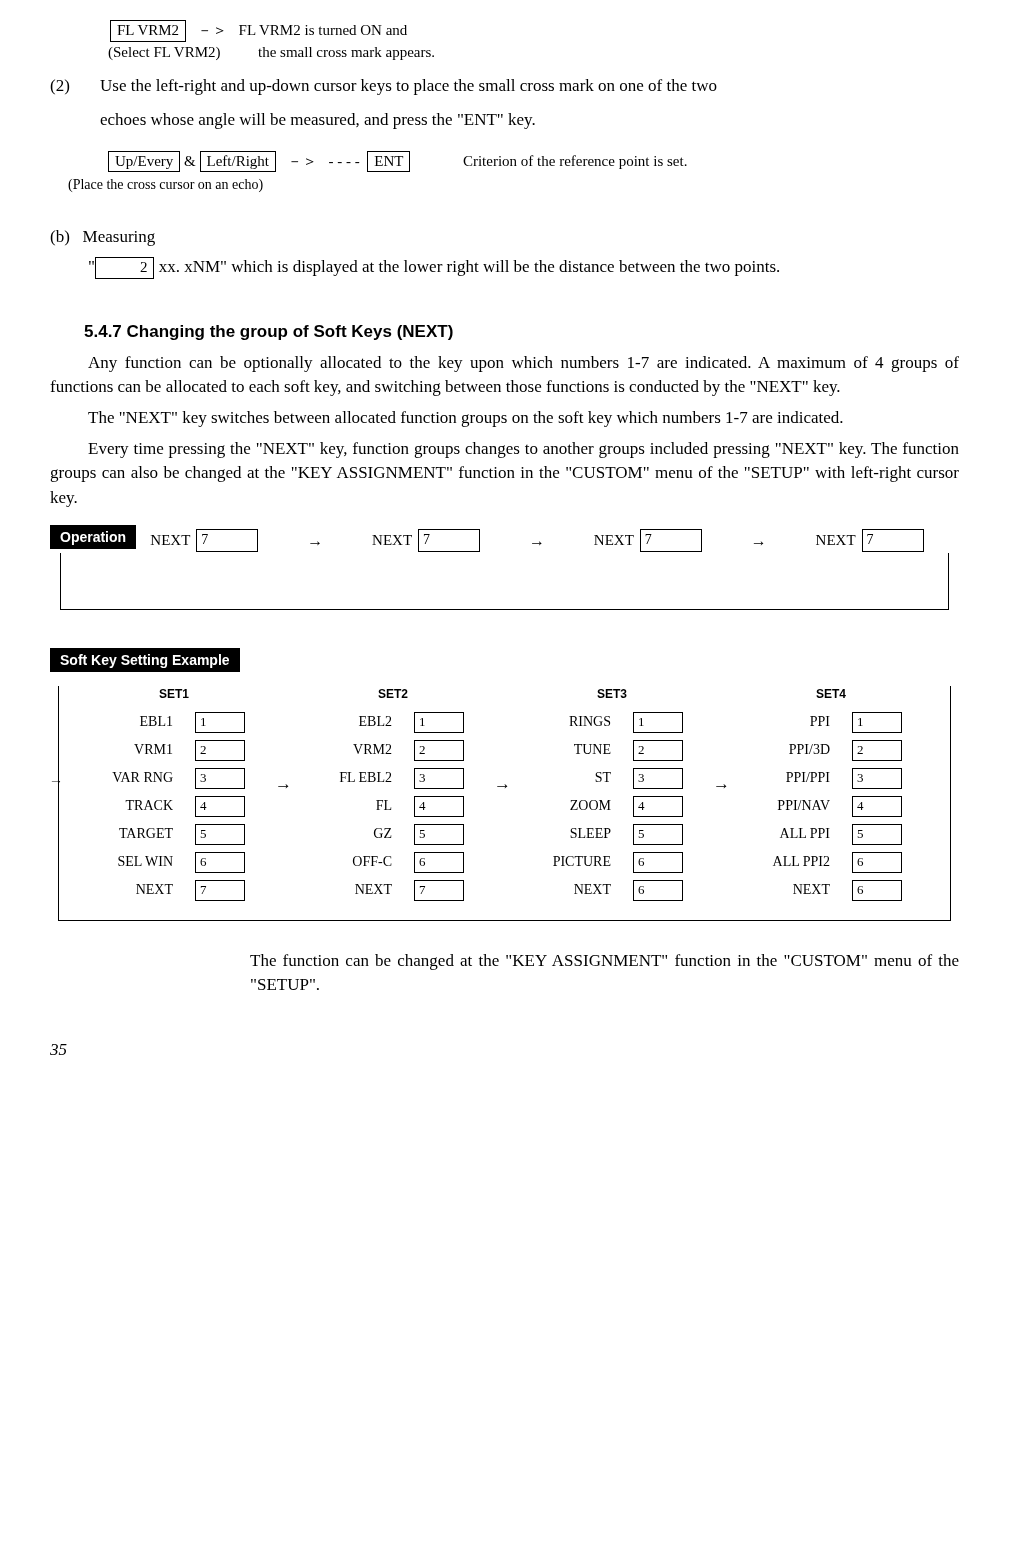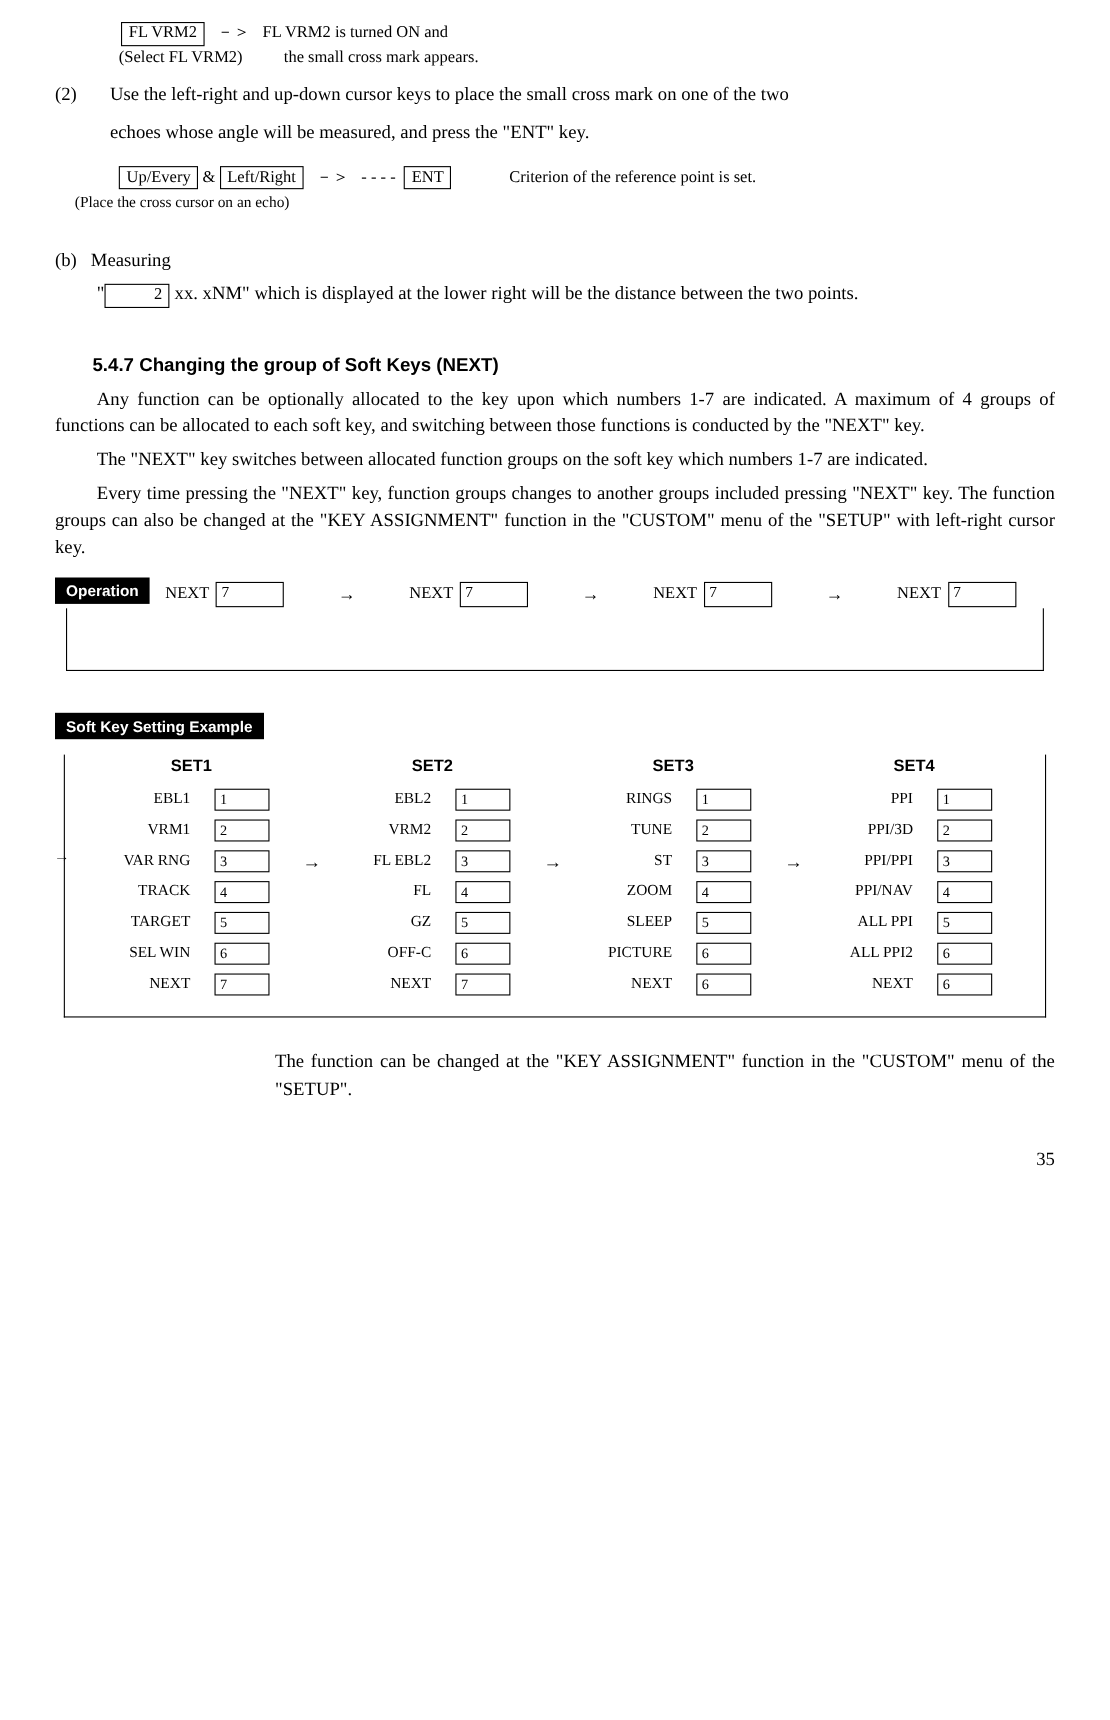--- a/index.html
+++ b/index.html
@@ -95,21 +95,21 @@
     display: flex;
     gap: 30px;
     margin: 10px 0 0 40px;
     align-items: flex-start;
   }
   .sk-col { display: flex; flex-direction: column; gap: 6px; }
   .sk-head {
     font-weight: bold;
     text-align: center;
     font-family: Arial, sans-serif;
-    font-size: 15px;
+    font-size: 12px;
     margin-bottom: 2px;
   }
   .sk-row {
     display: flex;
     align-items: center;
     gap: 22px;
     font-size: 14px;
     height: 22px;
   }
   .sk-label {
@@ -139,22 +139,23 @@
     position: absolute;
     left: -10px;
     top: 84px;
     font-size: 14px;
   }
   .footnote {
     margin: 28px 0 0 200px;
     text-align: justify;
   }
   .pagenum {
-    text-align: right;
+    text-align: left;
     margin-top: 40px;
+    font-style: italic;
   }
 </style>
 </head>
 <body>
 
 
 
 
 <div class="line1">
   <span class="keybox">FL VRM2</span>

